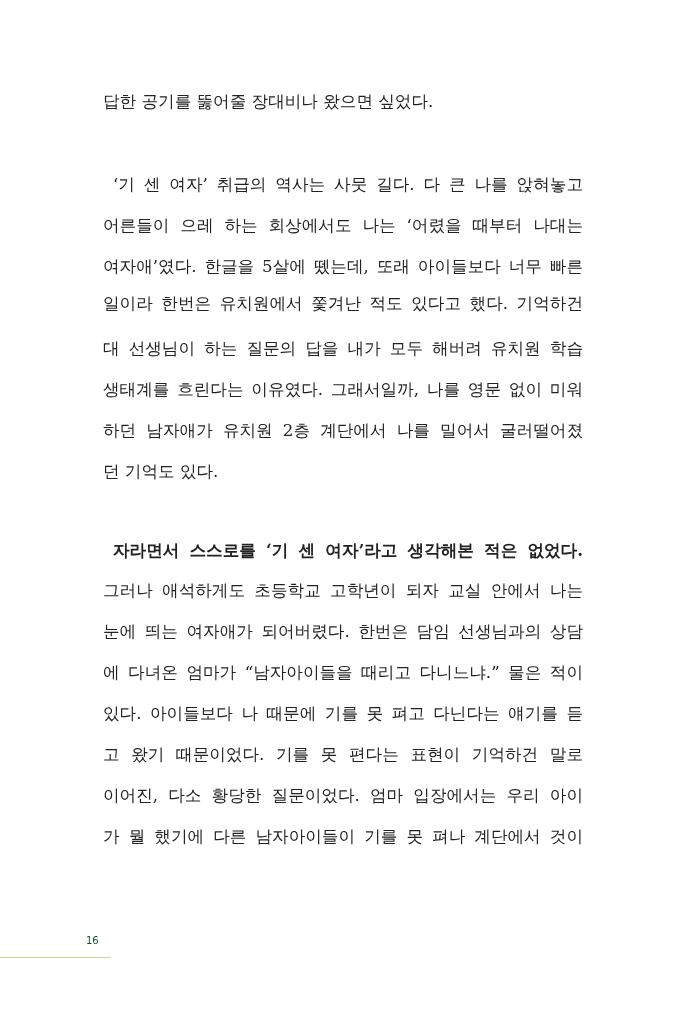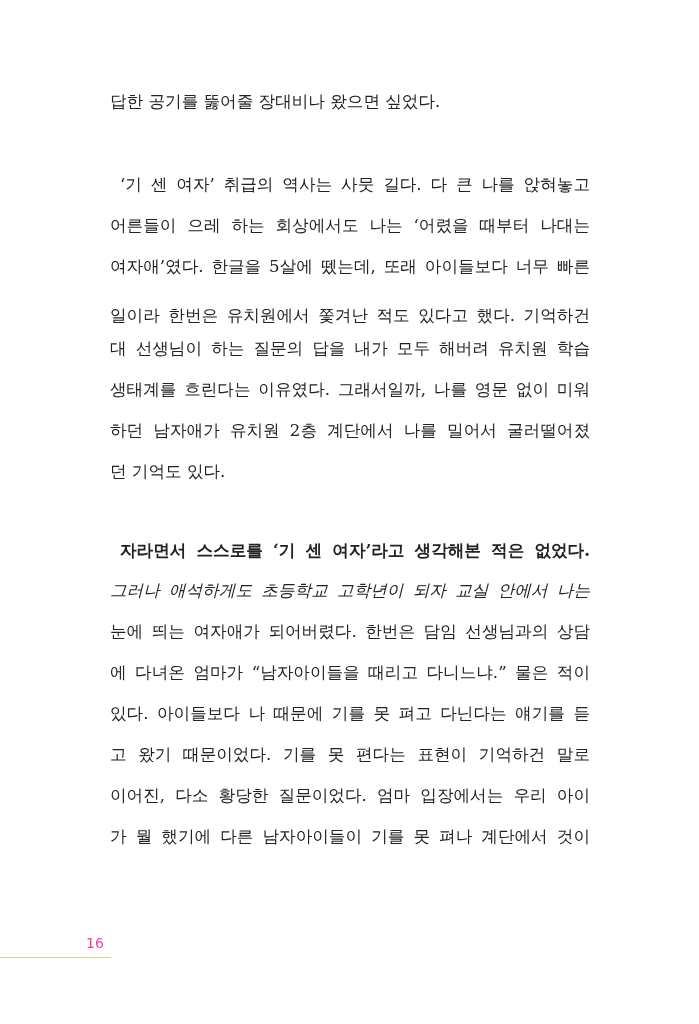--- a/index.html
+++ b/index.html
@@ -25,64 +25,63 @@
       position: absolute;
       left: 0;
       width: 480px;
       height: 28px;
       font-size: 16.6px;
       line-height: 28px;
       white-space: nowrap;
       text-align: justify;
       text-align-last: justify;
       letter-spacing: 0px;
-      margin-left: 7px;
     }
     .line.last {
       text-align-last: left;
     }
     .line.indent {
       left: 10px;
       width: 470px;
     }
     .footer-number {
       position: absolute;
       left: 86px;
       top: 935px;
       font-family: "DejaVu Sans", sans-serif;
-      font-size: 14px;
-      color: #ec4899;
+      font-size: 10px;
+      color: #14532d;
     }
     .footer-rule {
       position: absolute;
       left: 0;
       top: 957px;
       width: 111px;
       height: 1px;
       background: #c6dc8e;
     }
   </style>
 </head>
 <body>
 
 <div class="page-body">
 
   <div class="line last" style="top:88px;">답한 공기를 뚫어줄 장대비나 왔으면 싶었다.</div>
 
   <div class="line indent" style="top:171px;">‘기 센 여자’ 취급의 역사는 사뭇 길다. 다 큰 나를 앉혀놓고</div>
   <div class="line" style="top:212px;">어른들이 으레 하는 회상에서도 나는 ‘어렸을 때부터 나대는</div>
   <div class="line" style="top:253px;">여자애’였다. 한글을 5살에 뗐는데, 또래 아이들보다 너무 빠른</div>
-  <div class="line" style="top:302px;">일이라 한번은 유치원에서 쫓겨난 적도 있다고 했다. 기억하건</div>
+  <div class="line" style="top:290px;">일이라 한번은 유치원에서 쫓겨난 적도 있다고 했다. 기억하건</div>
   <div class="line" style="top:335px;">대 선생님이 하는 질문의 답을 내가 모두 해버려 유치원 학습</div>
   <div class="line" style="top:376px;">생태계를 흐린다는 이유였다. 그래서일까, 나를 영문 없이 미워</div>
   <div class="line" style="top:417px;">하던 남자애가 유치원 2층 계단에서 나를 밀어서 굴러떨어졌</div>
   <div class="line last" style="top:458px;">던 기억도 있다.</div>
 
   <div class="line indent" style="top:536px;font-weight:bold;">자라면서 스스로를 ‘기 센 여자’라고 생각해본 적은 없었다.</div>
-  <div class="line" style="top:577px;font-style:italic;">그러나 애석하게도 초등학교 고학년이 되자 교실 안에서 나는</div>
+  <div class="line" style="top:577px;">그러나 애석하게도 초등학교 고학년이 되자 교실 안에서 나는</div>
   <div class="line" style="top:618px;">눈에 띄는 여자애가 되어버렸다. 한번은 담임 선생님과의 상담</div>
   <div class="line" style="top:659px;">에 다녀온 엄마가 “남자아이들을 때리고 다니느냐.” 물은 적이</div>
   <div class="line" style="top:700px;">있다. 아이들보다 나 때문에 기를 못 펴고 다닌다는 얘기를 듣</div>
   <div class="line" style="top:741px;">고 왔기 때문이었다. 기를 못 편다는 표현이 기억하건 말로</div>
   <div class="line" style="top:782px;">이어진, 다소 황당한 질문이었다. 엄마 입장에서는 우리 아이</div>
   <div class="line" style="top:823px;">가 뭘 했기에 다른 남자아이들이 기를 못 펴나 계단에서 것이</div>
 </div>
 
 <div class="footer-number">16</div>
 <div class="footer-rule"></div>

